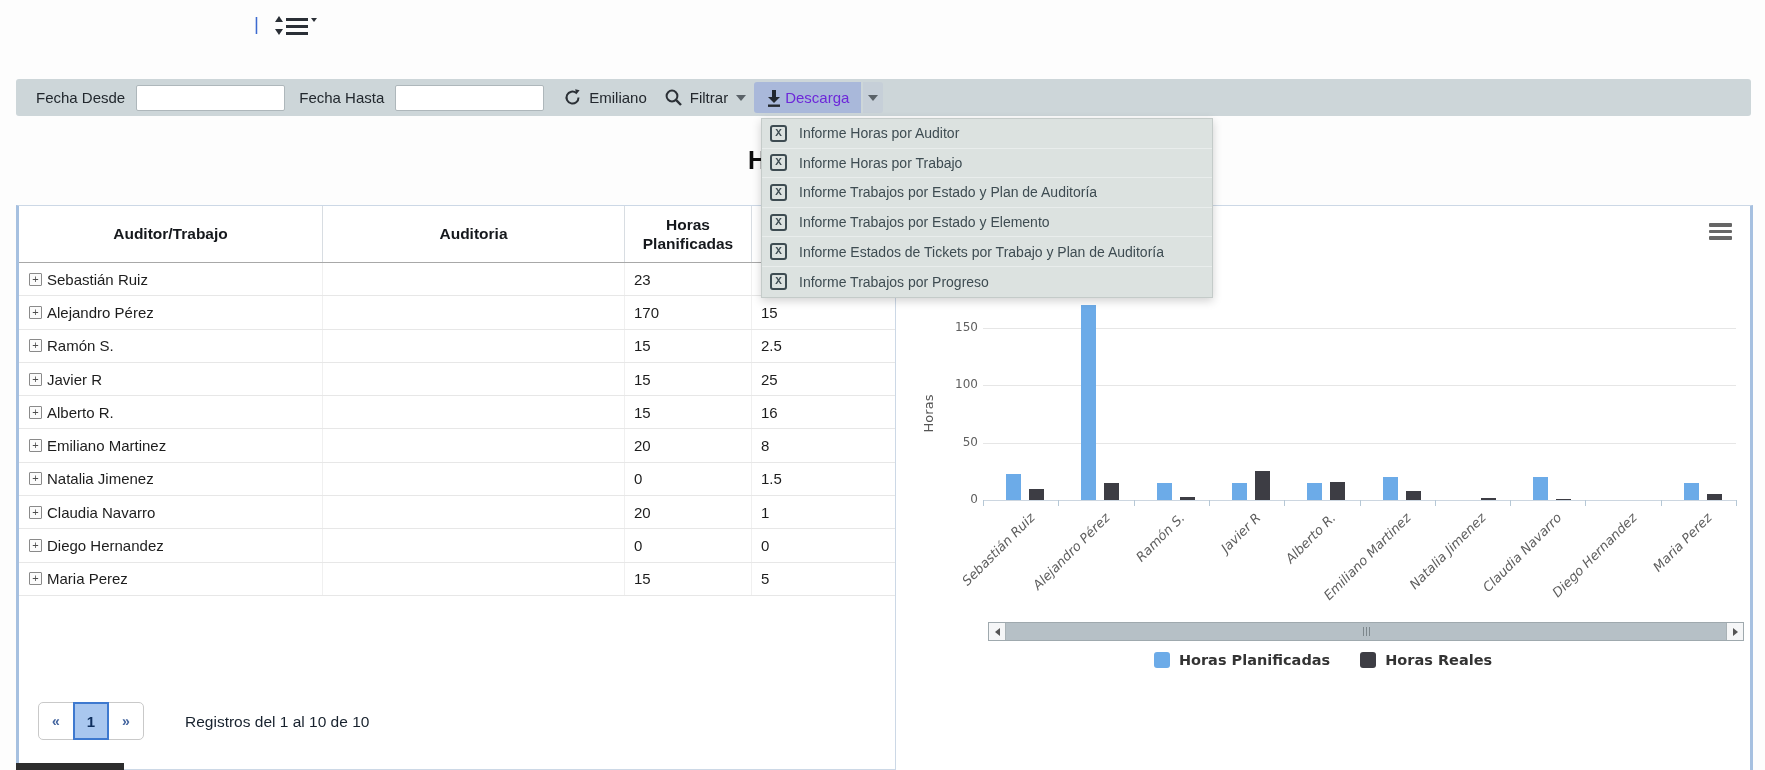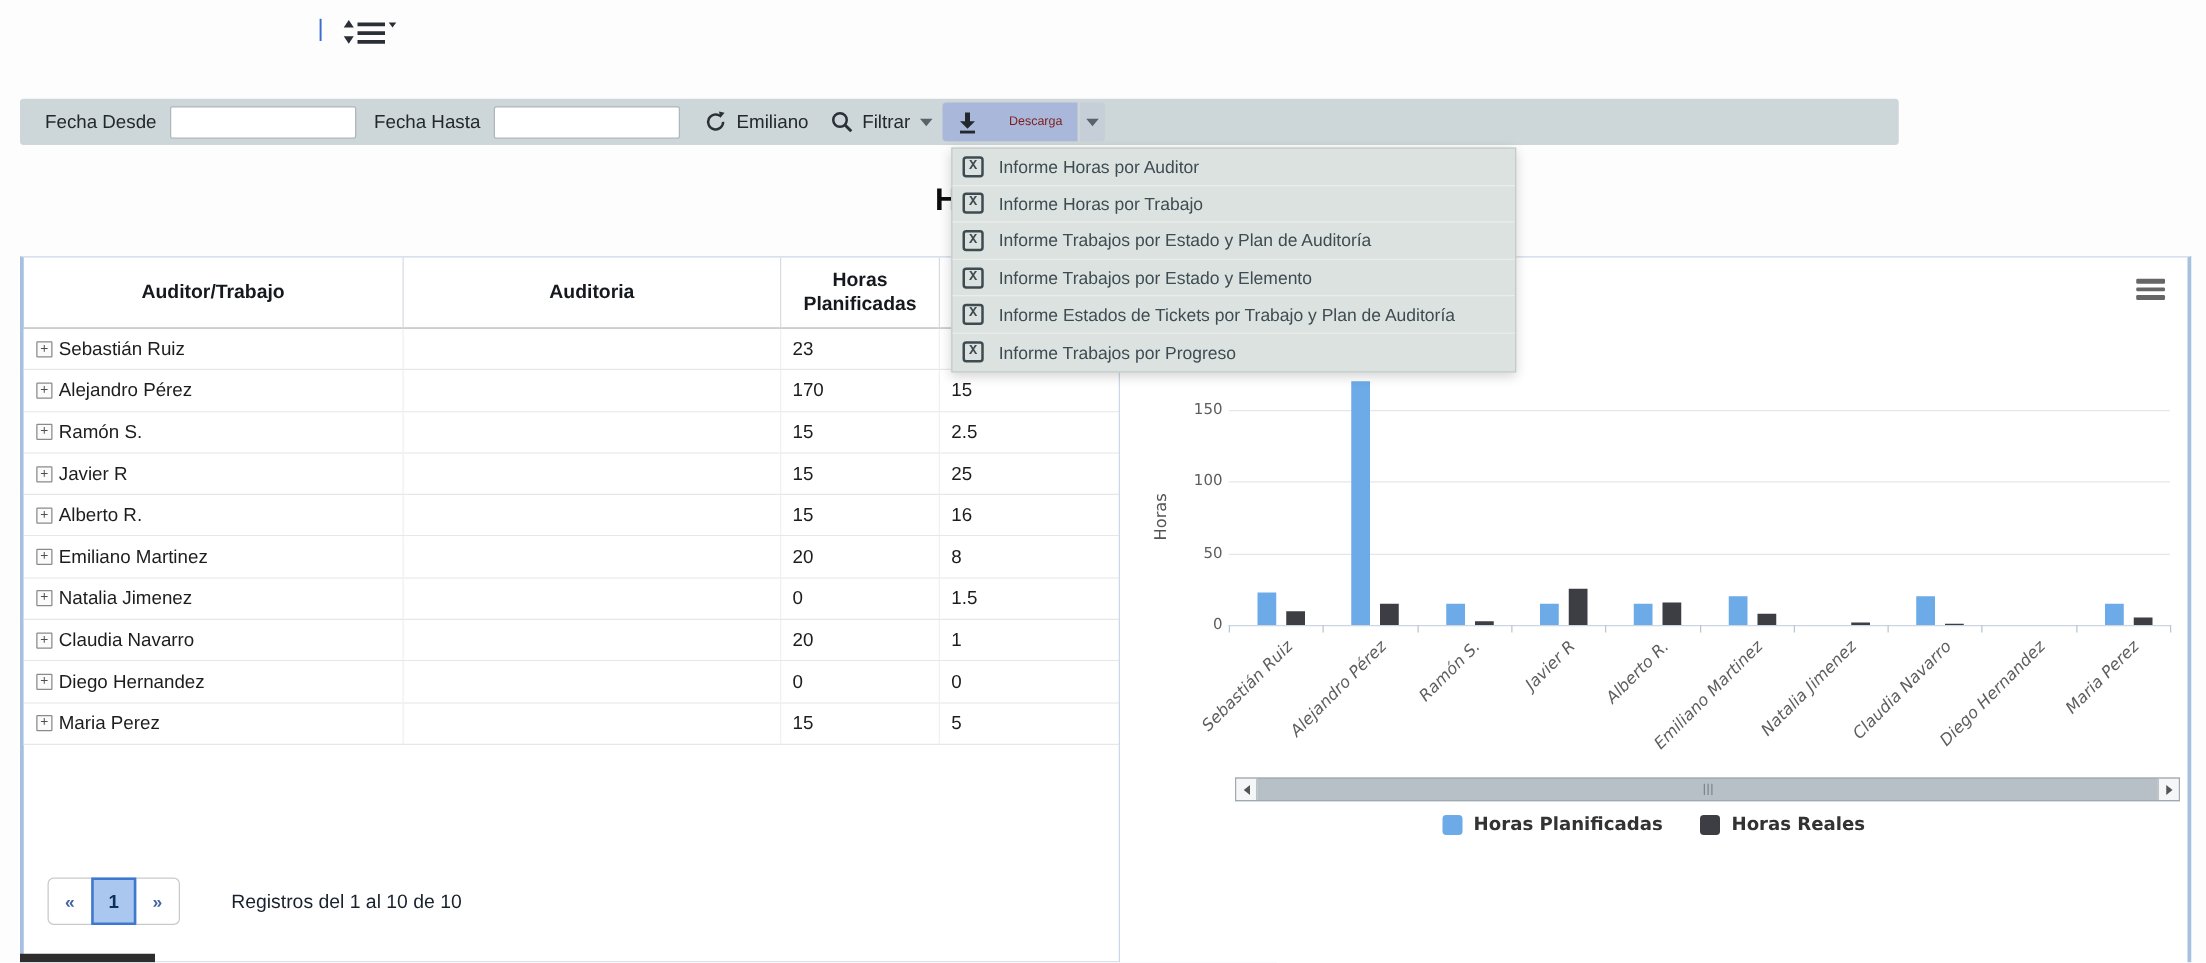--- a/index.html
+++ b/index.html
@@ -7,35 +7,35 @@
   body { font-family:"Liberation Sans", sans-serif; }
   #app { position:relative; width:1765px; height:770px; background:#fdfdfd; overflow:hidden; }
 
   
   .page-title { position:absolute; left:18px; top:10px; font-size:22px; font-weight:bold;
                 color:#21262d; letter-spacing:.4px; }
   .title-sep  { position:absolute; left:254px; top:13px; color:#3d6bd0; font-size:19px; }
   .list-icon  { position:absolute; left:272px; top:13px; width:46px; height:26px; cursor:pointer; }
 
   
-  .toolbar { position:absolute; left:16px; top:79px; width:1503px; height:37px;
+  .toolbar { position:absolute; left:16px; top:79px; width:1735px; height:37px;
              background:#cdd6d9; border-radius:3px; display:flex; align-items:center;
              padding-left:20px; }
   .tb-label { font-size:15px; color:#22282e; }
   .tb-input { width:149px; height:26px; background:#fff; border:1px solid #aeb7bb;
               border-radius:2px; margin-left:11px; padding:0 6px; font-size:14px;
               font-family:"Liberation Sans",sans-serif; outline:none; }
   .tb-btn  { display:flex; align-items:center; cursor:pointer; font-size:15px; color:#23282e; }
   .tb-btn .lbl { margin-left:7px; }
   .caret { width:0; height:0; border-left:5px solid transparent; border-right:5px solid transparent;
            border-top:6px solid #5a6268; display:inline-block; }
   .descarga-group { display:flex; align-items:center; margin-left:8px; height:31px; }
   .descarga-main  { background:#a9b8da; height:31px; border-radius:3px 0 0 3px; padding:0 12px;
                     display:flex; align-items:center; cursor:pointer; }
-  .descarga-main .lbl { margin-left:25px; font-size:10px; color:#7f1d1d; }
+  .descarga-main .lbl { margin-left:3px; font-size:15px; color:#6d28d9; }
   .descarga-caret { background:#c6cfd8; width:20px; height:31px; margin-left:2px;
                     border-radius:0 3px 3px 0; display:flex; align-items:center;
                     justify-content:center; cursor:pointer; }
 
   
   .menu { position:absolute; left:761px; top:118px; width:452px; background:#dce2e0;
           border:1px solid #c4cbc9; box-shadow:0 3px 9px rgba(0,0,0,.18); z-index:40; }
   .menu-item { height:29.6px; display:flex; align-items:center; padding-left:8px;
                border-bottom:1px solid #e9edec; cursor:pointer; }
   .menu-item:last-child { border-bottom:none; }

